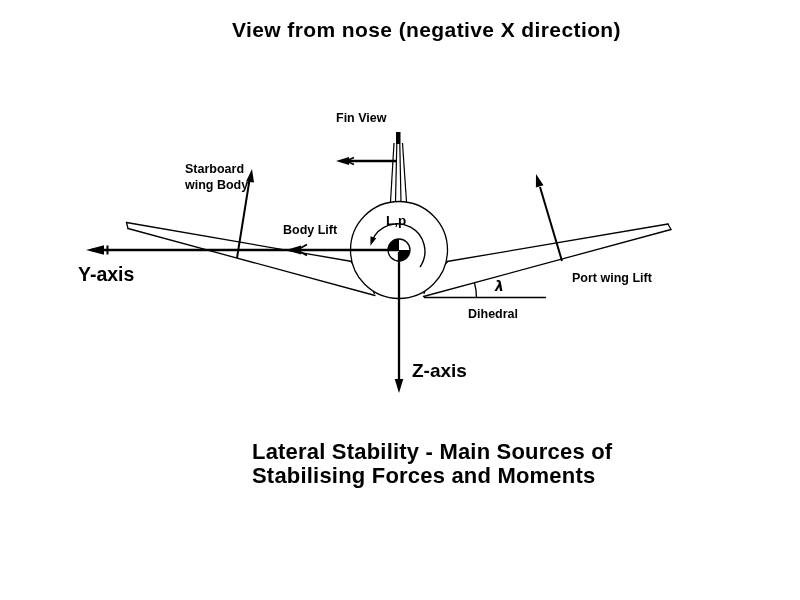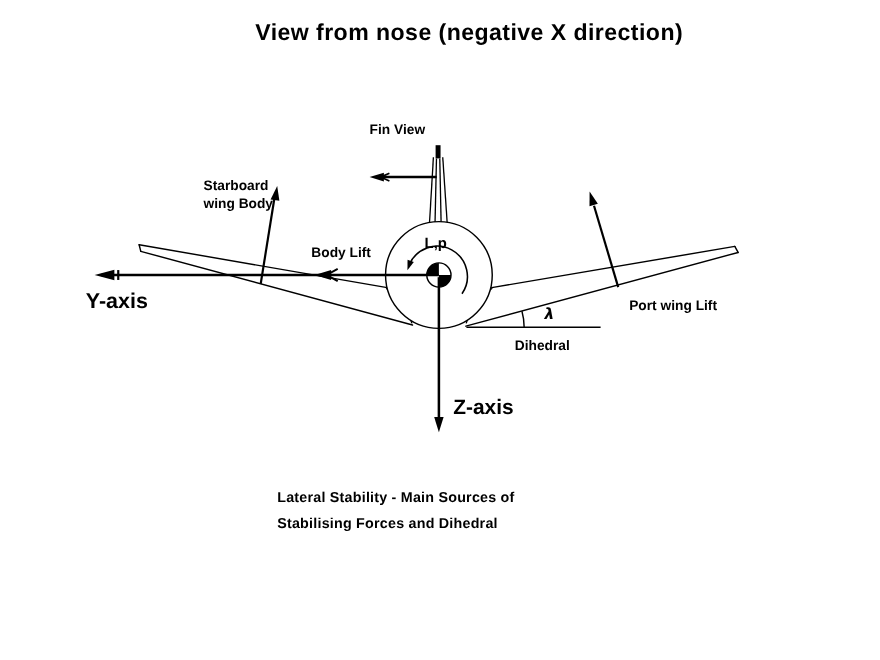--- a/index.html
+++ b/index.html
@@ -12,21 +12,21 @@
   .lbl-title{left:232px;top:17px;width:380px;font-size:21px;letter-spacing:.4px;}
   .lbl-fin{left:336px;top:111px;font-size:12.5px;}
   .lbl-stb{left:155px;top:161px;font-size:12.5px;line-height:16px;margin-left:30px;}
   .lbl-body{left:283px;top:223px;font-size:12.5px;text-align:right;}
   .lbl-lp{left:386px;top:213px;font-size:13.5px;}
   .lbl-y{left:78px;top:263px;font-size:19.5px;}
   .lbl-port{left:572px;top:271px;font-size:12.5px;}
   .lbl-lam{left:495px;top:278px;font-size:14px;font-style:italic;font-family:"DejaVu Sans", sans-serif;}
   .lbl-dih{left:468px;top:307px;font-size:12.5px;}
   .lbl-z{left:412px;top:360px;font-size:19px;}
-  .lbl-cap{left:252px;top:440px;font-size:13px;line-height:23.5px;letter-spacing:.2px;}
+  .lbl-cap{left:252px;top:440px;font-size:22px;line-height:23.5px;letter-spacing:.2px;}
 </style>
 </head>
 <body>
 
 <div class="stage">
 
   <svg width="800" height="600" viewBox="0 0 800 600">
 
     <g stroke="#000" stroke-width="1.3" stroke-linecap="round" fill="none">
       <line x1="126.5" y1="222.5" x2="352" y2="261.5"></line>
@@ -107,16 +107,16 @@
   </div>
   <div class="lbl lbl-body">Body Lift</div>
   <div class="lbl lbl-lp">L,p</div>
   <div class="lbl lbl-y">Y-axis</div>
   <div class="lbl lbl-port">Port wing Lift</div>
   <div class="lbl lbl-lam">λ</div>
   <div class="lbl lbl-dih">Dihedral</div>
   <div class="lbl lbl-z">Z-axis</div>
   <div class="lbl lbl-cap">
     <div>Lateral Stability - Main Sources of</div>
-    <div>Stabilising Forces and Dihedral</div>
+    <div>Stabilising Forces and Moments</div>
   </div>
 
 </div>
 
 </body></html>

